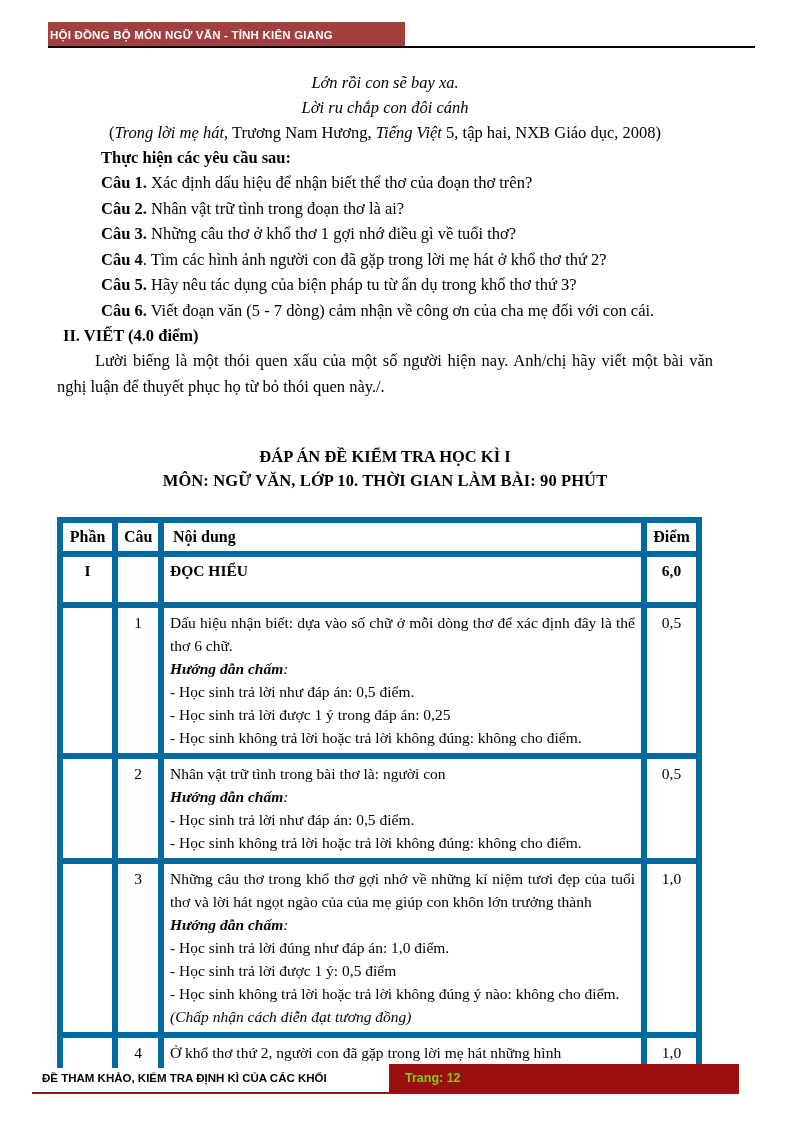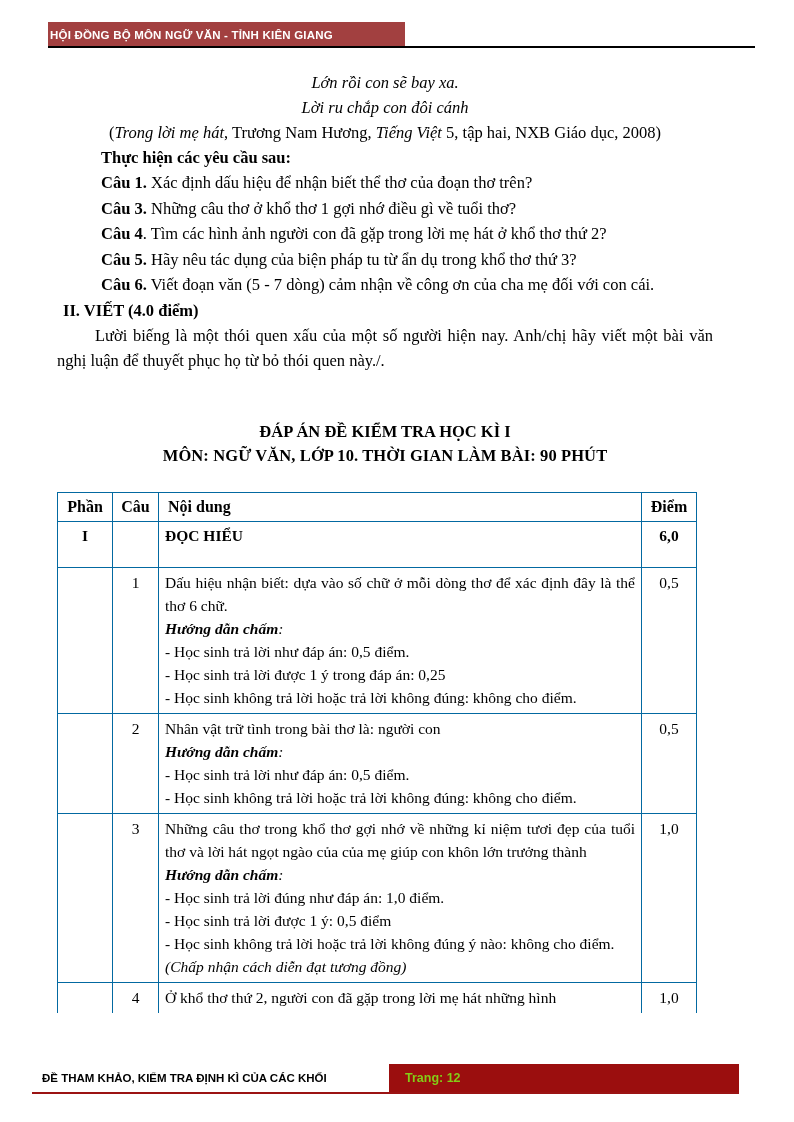--- a/index.html
+++ b/index.html
@@ -115,21 +115,21 @@
 
   
   table.key {
     margin-top: 24px;
     border-collapse: collapse;
     width: 639px;
     table-layout: fixed;
   }
   table.key th,
   table.key td {
-    border: 1px solid #0369a1;
+    border: 6px solid #0369a1;
     vertical-align: top;
     padding: 3px 6px 4px 6px;
     font-size: 15.5px;
     line-height: 23px;
   }
   col.c-phan   { width: 55px; }
   col.c-cau    { width: 46px; }
   col.c-noi    { width: 483px; }
   col.c-diem   { width: 55px; }
 
@@ -227,20 +227,21 @@
     <div class="poem-line">Lớn rồi con sẽ bay xa.</div>
     <div class="poem-line">Lời ru chắp con đôi cánh</div>
   </div>
 
   <div class="citation"><span>(</span><i>Trong lời mẹ hát</i><span>, Trương Nam Hương, </span><i>Tiếng Việt</i><span> 5, tập hai, NXB Giáo dục, 2008)</span></div>
 
   <div class="lead">Thực hiện các yêu cầu sau:</div>
 
   <div class="q-list">
     <div class="q-item"><b>Câu 1.</b><span> Xác định dấu hiệu để nhận biết thể thơ của đoạn thơ trên?</span></div>
+    <div class="q-item"><b>Câu 2.</b><span> Nhân vật trữ tình trong đoạn thơ là ai?</span></div>
     <div class="q-item"><b>Câu 3.</b><span> Những câu thơ ở khổ thơ 1 gợi nhớ điều gì về tuổi thơ?</span></div>
     <div class="q-item"><b>Câu 4</b><span>. Tìm các hình ảnh người con đã gặp trong lời mẹ hát ở khổ thơ thứ 2?</span></div>
     <div class="q-item"><b>Câu 5.</b><span> Hãy nêu tác dụng của biện pháp tu từ ẩn dụ trong khổ thơ thứ 3?</span></div>
     <div class="q-item"><b>Câu 6.</b><span> Viết đoạn văn (5 - 7 dòng) cảm nhận về công ơn của cha mẹ đối với con cái.</span></div>
   </div>
 
   <div class="sec-head">II. VIẾT (4.0 điểm)</div>
   <div class="sec-body">Lười biếng là một thói quen xấu của một số người hiện nay. Anh/chị hãy viết một bài văn nghị luận để thuyết phục họ từ bỏ thói quen này./.</div>
 
   <div class="key-title">

